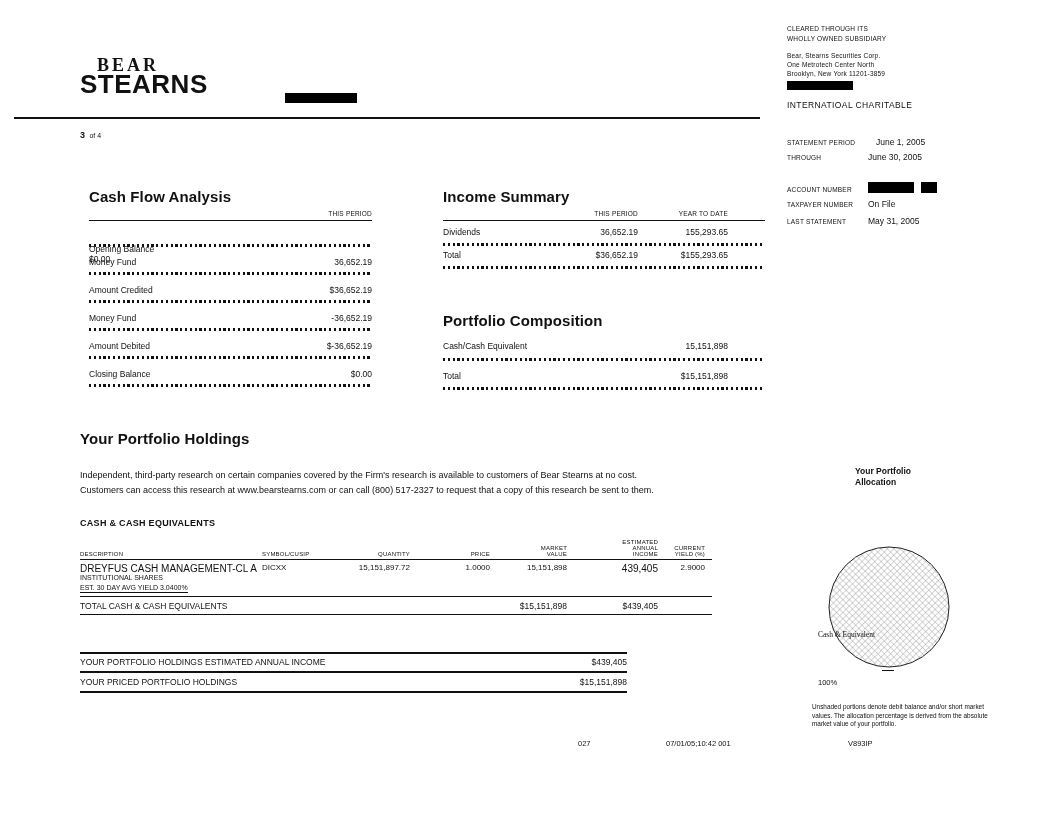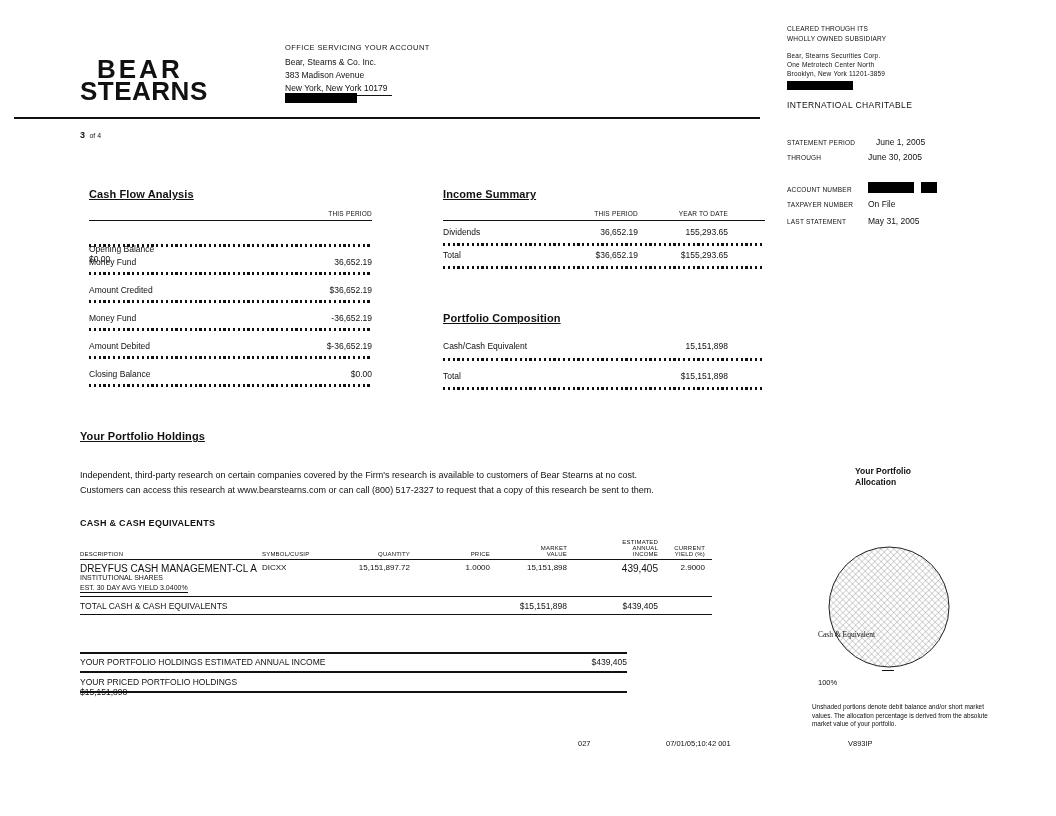--- a/index.html
+++ b/index.html
@@ -8,43 +8,37 @@
     position:relative; width:1056px; height:816px; background:#ffffff;
     font-family:"Liberation Sans", sans-serif; color:#111; overflow:hidden;
   }
   .abs { position:absolute; }
   .r { text-align:right; }
   .b { font-weight:bold; }
   .f6 { font-size:6.5px; letter-spacing:0.2px; }
   .f7 { font-size:7.5px; }
   .f8 { font-size:8.5px; }
   .f9 { font-size:9px; }
-  .h1 { font-size:11px; font-weight:bold; letter-spacing:0.1px;text-decoration:underline; }
+  .h1 { font-size:15px; font-weight:bold; letter-spacing:0.1px; }
   .th { font-size:6px; letter-spacing:0.2px; }
   .line { background:#111; height:1px; }
   .dot { height:2.5px; background-image:repeating-linear-gradient(90deg,#111 0 2.2px,transparent 2.2px 4.8px); }
   .bar { background:#000; }
   .flexrow { display:flex; justify-content:space-between; }
 </style>
 </head>
 <body>
 
 <div class="page">
 
   <div class="abs" style="left:80px; top:58px;">
-    <div class="b" style="font-size:26px; line-height:0.85; padding-left:17px; letter-spacing:3px;">BEAR</div>
+    <div class="b" style="font-size:18px; line-height:0.85; padding-left:17px; letter-spacing:3px;font-family:Liberation Serif, serif;">BEAR</div>
     <div class="b" style="font-size:26px; line-height:0.85; letter-spacing:0.5px;">STEARNS</div>
   </div>
 
-  <div class="abs" style="left:285px; top:43px;">
-    <div class="f7" style="margin-bottom:4px; letter-spacing:0.4px;">OFFICE SERVICING YOUR ACCOUNT</div>
-    <div class="f8" style="line-height:13px;">Bear, Stearns &amp; Co. Inc.</div>
-    <div class="f8" style="line-height:13px;">383 Madison Avenue</div>
-    <div class="f8" style="line-height:13px; width:fit-content; border-bottom:1px solid #111; padding-right:4px;">New York, New York  10179</div>
-  </div>
   <div class="abs bar" style="left:285px; top:93px; width:72px; height:10px;"></div>
 
   <div class="abs" style="left:787px; top:24px;">
     <div class="f6" style="line-height:9.5px;">CLEARED THROUGH ITS</div>
     <div class="f6" style="line-height:9.5px;">WHOLLY OWNED SUBSIDIARY</div>
     <div style="height:8px;"></div>
     <div class="f6" style="line-height:9px;">Bear, Stearns Securities Corp.</div>
     <div class="f6" style="line-height:9px;">One Metrotech Center North</div>
     <div class="f6" style="line-height:9px;">Brooklyn, New York 11201-3859</div>
   </div>
@@ -180,21 +174,21 @@
     <span class="abs f8" style="right:54px; top:0;">$439,405</span>
   </div>
   <div class="abs line" style="left:80px; top:614px; width:632px;"></div>
 
   <div class="abs line" style="left:80px; top:652px; width:547px; height:1.5px;"></div>
   <div class="abs flexrow f8" style="left:80px; top:657px; width:547px;">
     <span>YOUR PORTFOLIO HOLDINGS ESTIMATED ANNUAL INCOME</span>
     <span>$439,405</span>
   </div>
   <div class="abs line" style="left:80px; top:671px; width:547px; height:1.5px;"></div>
-  <div class="abs flexrow f8" style="left:80px; top:677px; width:547px;flex-direction:column;">
+  <div class="abs flexrow f8" style="left:80px; top:677px; width:547px;">
     <span>YOUR PRICED PORTFOLIO HOLDINGS</span>
     <span>$15,151,898</span>
   </div>
   <div class="abs line" style="left:80px; top:691px; width:547px; height:1.5px;"></div>
 
   <svg class="abs" style="left:827px; top:545px;" width="124" height="124">
     <defs>
       <pattern id="crosshatch" width="4.5" height="4.5" patternUnits="userSpaceOnUse" patternTransform="rotate(45)">
         <path d="M0 0 H4.5 M0 0 V4.5" stroke="#8a8a8a" stroke-width="0.7" fill="none"></path>
       </pattern>

